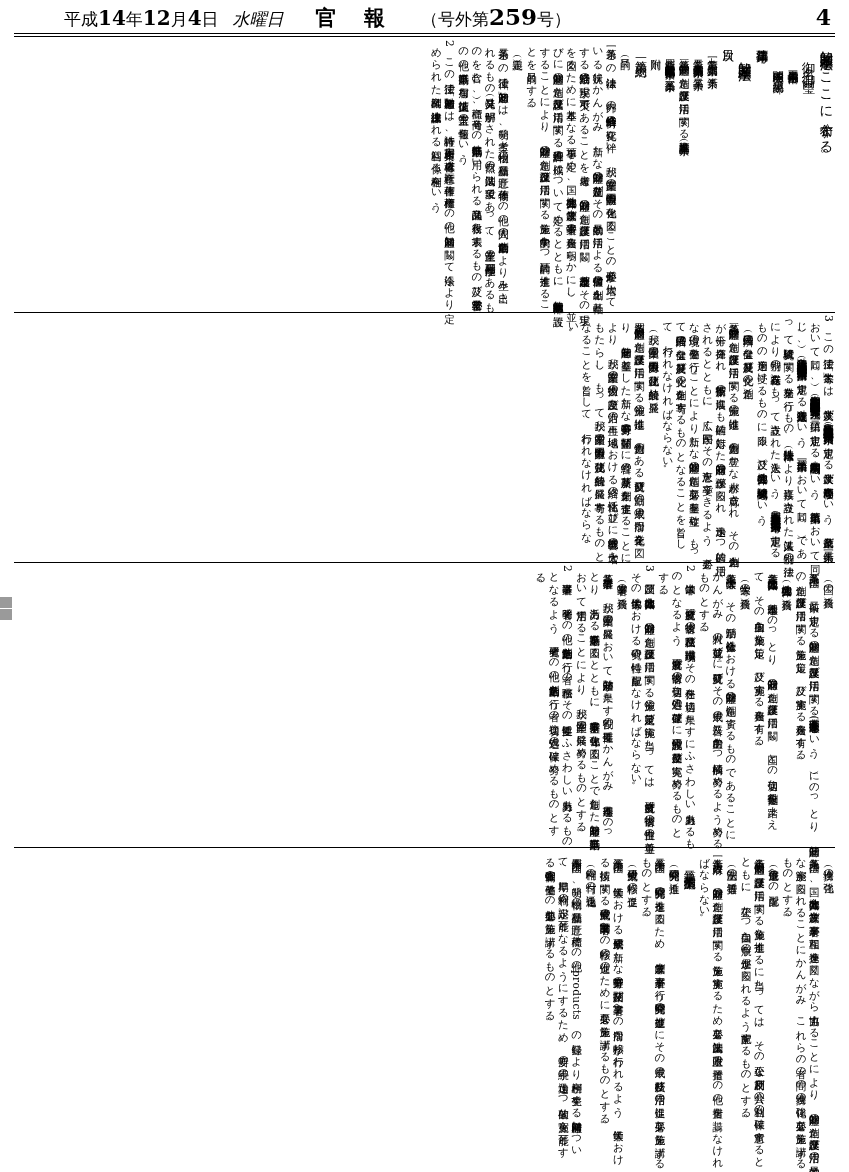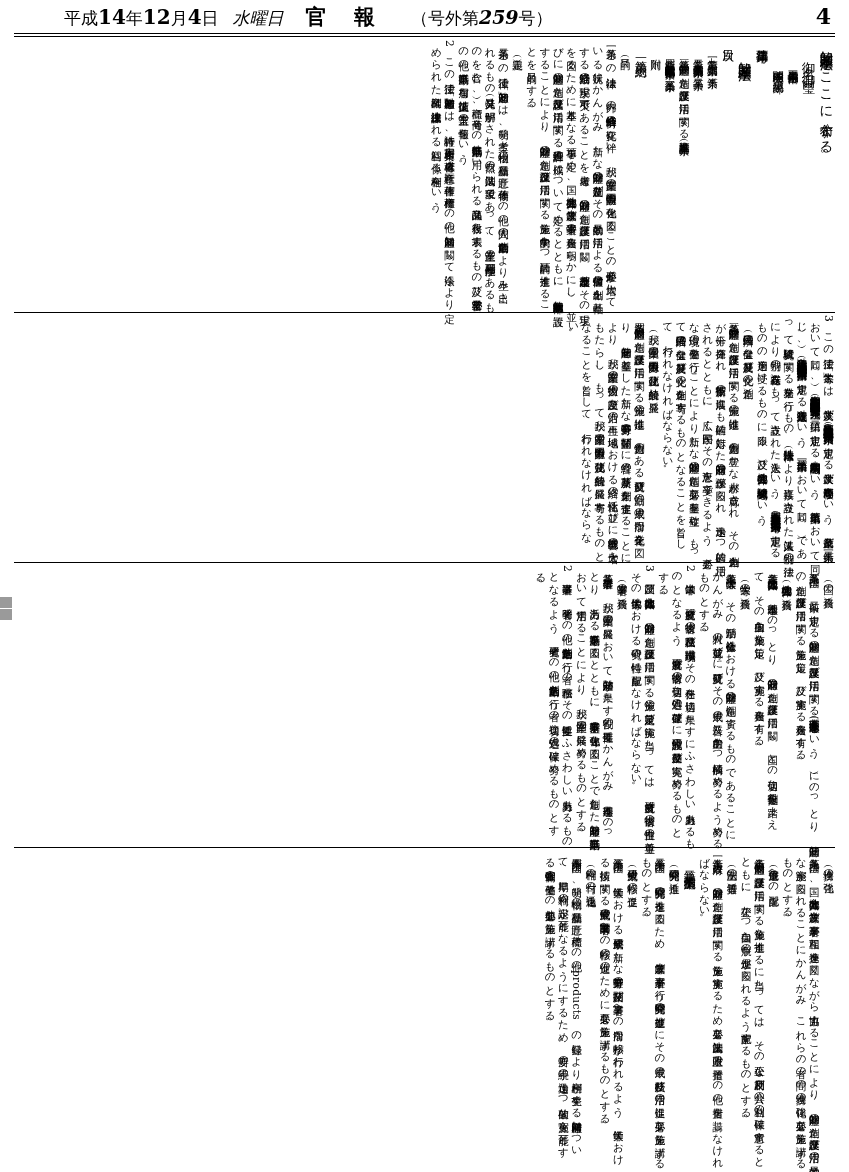--- a/index.html
+++ b/index.html
@@ -21,24 +21,24 @@
   .hdr-inner {
     display:flex; align-items:baseline; width:100%;
     padding:0 18px 0 64px; box-sizing:border-box;
     font-family:"DejaVu Serif", serif;
   }
   .hdr-date { font-size:17px; letter-spacing:0px; white-space:nowrap; }
   .hdr-date .num { font-size:20px; font-weight:bold; }
   .hdr-wd { font-size:17px; margin-left:14px; white-space:nowrap;font-style:italic; }
   .hdr-kanpo {
     font-size:21px; font-weight:bold; letter-spacing:10px;
-    margin-left:22px; white-space:nowrap;
+    margin-left:32px; white-space:nowrap;
   }
   .hdr-issue { font-size:17px; margin-left:26px; white-space:nowrap; }
-  .hdr-issue .num { font-size:19px; font-weight:bold;font-style:italic; }
+  .hdr-issue .num { font-size:23px; font-weight:bold; }
   .hdr-page {
     margin-left:auto; font-size:22px; font-weight:bold;
     font-family:"DejaVu Serif", serif;
   }
 
   .rule {
     position:absolute; left:14px; width:821px; height:0;
     border-top:1px solid #000;
   }
   .rule.r0 { top:33px; }

